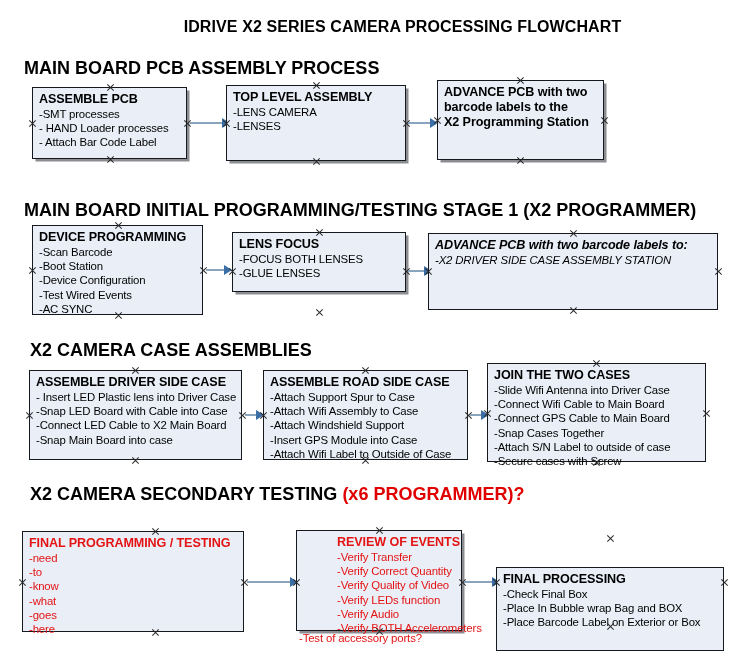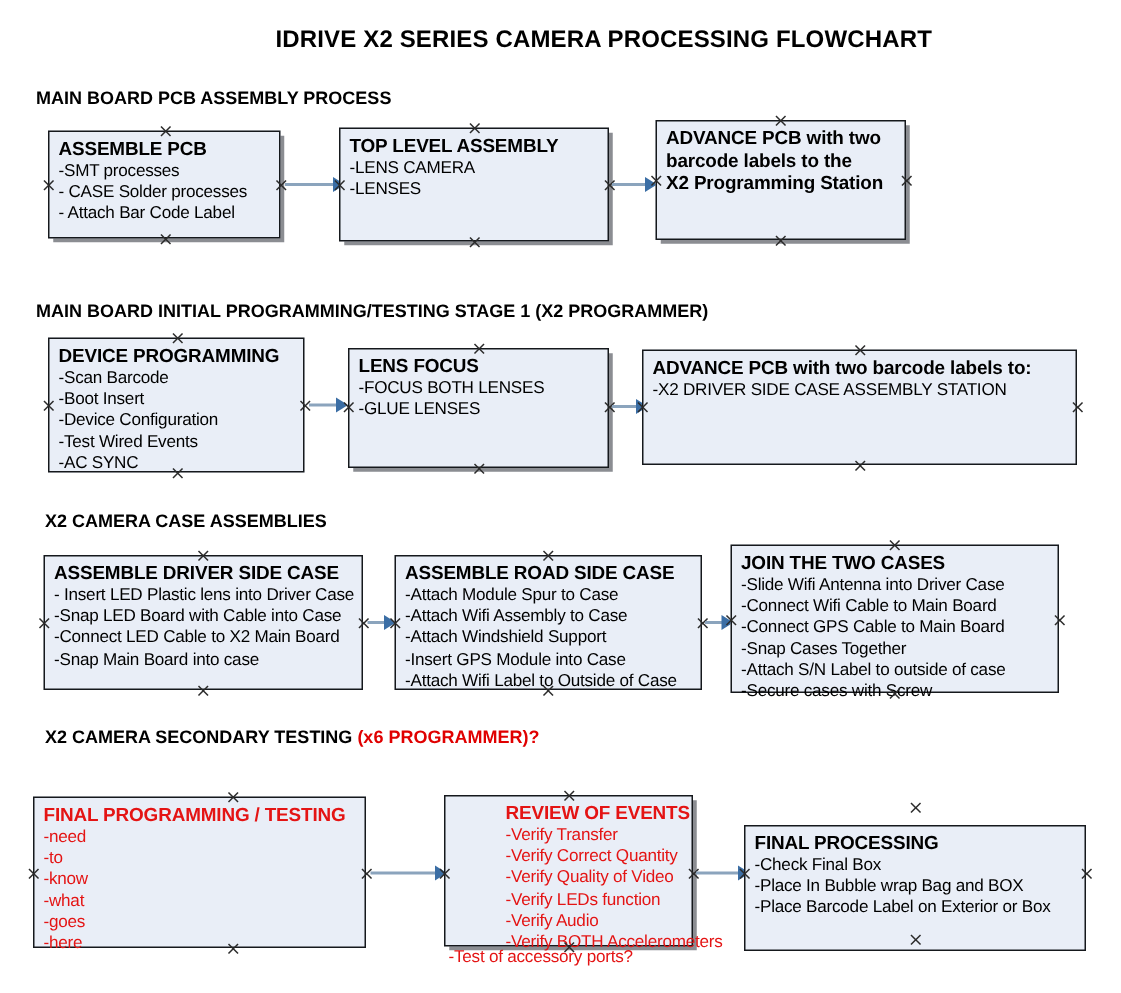--- a/index.html
+++ b/index.html
@@ -24,21 +24,21 @@
     top: 18px;
     width: 747px;
     text-align: center;
     font-size: 16px;
     font-weight: bold;
     letter-spacing: 0.1px;
     padding-left: 29px;
   }
   .section-head {
     position: absolute;
-    font-size: 12px;
+    font-size: 18px;
     font-weight: bold;
     white-space: nowrap;
   }
   .section-head .accent {
     color: #e00000;
   }
   .node {
     position: absolute;
     background: #e9eef7;
     border: 1.2px solid #15181c;
@@ -123,21 +123,21 @@
 
 <div id="canvas">
 
   <div class="doc-title">IDRIVE X2  SERIES CAMERA PROCESSING FLOWCHART</div>
 
   <div class="section-head" style="left:24px; top:58px;">MAIN BOARD PCB ASSEMBLY PROCESS</div>
 
   <div class="node shadowed" style="left:32px; top:87px; width:155px; height:72px;">
     <div class="n-title">ASSEMBLE PCB</div>
     <div class="n-line">-SMT processes</div>
-    <div class="n-line">- CASE Solder processes</div>
+    <div class="n-line">- HAND Loader processes</div>
     <div class="n-line">- Attach Bar Code Label</div>
   </div>
   <div class="handle" style="left:110px; top:87px;"></div>
   <div class="handle" style="left:110px; top:159px;"></div>
   <div class="handle" style="left:32px;  top:123px;"></div>
   <div class="handle" style="left:187px; top:123px;"></div>
 
   <div class="arrow" style="left:190px; top:118px; width:40px;">
     <div class="shaft"></div>
     <div class="head"></div>
@@ -166,51 +166,51 @@
   <div class="handle" style="left:520px; top:80px;"></div>
   <div class="handle" style="left:520px; top:160px;"></div>
   <div class="handle" style="left:437px; top:120px;"></div>
   <div class="handle" style="left:604px; top:120px;"></div>
 
   <div class="section-head" style="left:24px; top:200px;">MAIN BOARD INITIAL PROGRAMMING/TESTING STAGE 1 (X2 PROGRAMMER)</div>
 
   <div class="node" style="left:32px; top:225px; width:171px; height:90px;">
     <div class="n-title">DEVICE PROGRAMMING</div>
     <div class="n-line">-Scan Barcode</div>
-    <div class="n-line">-Boot Insert</div>
+    <div class="n-line">-Boot Station</div>
     <div class="n-line">-Device Configuration</div>
     <div class="n-line">-Test Wired Events</div>
     <div class="n-line">-AC SYNC</div>
   </div>
   <div class="handle" style="left:118px; top:225px;"></div>
   <div class="handle" style="left:118px; top:315px;"></div>
   <div class="handle" style="left:32px;  top:270px;"></div>
   <div class="handle" style="left:203px; top:270px;"></div>
 
   <div class="arrow" style="left:206px; top:265px; width:26px;">
     <div class="shaft"></div>
     <div class="head"></div>
   </div>
 
-  <div class="node shadowed" style="left:232px; top:232px; width:174px; height:80px;">
+  <div class="node shadowed" style="left:232px; top:232px; width:174px; height:60px;">
     <div class="n-title">LENS FOCUS</div>
     <div class="n-line">-FOCUS BOTH LENSES</div>
     <div class="n-line">-GLUE LENSES</div>
   </div>
   <div class="handle" style="left:319px; top:232px;"></div>
   <div class="handle" style="left:319px; top:312px;"></div>
   <div class="handle" style="left:232px; top:271px;"></div>
   <div class="handle" style="left:406px; top:271px;"></div>
 
   <div class="arrow" style="left:408px; top:266px; width:24px;">
     <div class="shaft"></div>
     <div class="head"></div>
   </div>
 
-  <div class="node" style="left:428px; top:233px; width:290px; height:77px;">
+  <div class="node" style="left:428px; top:233px; width:290px; height:77px;font-style:italic;">
     <div class="n-title">ADVANCE PCB with two barcode labels to:</div>
     <div class="n-line">-X2 DRIVER  SIDE  CASE  ASSEMBLY STATION</div>
   </div>
   <div class="handle" style="left:573px; top:233px;"></div>
   <div class="handle" style="left:573px; top:310px;"></div>
   <div class="handle" style="left:428px; top:271px;"></div>
   <div class="handle" style="left:718px; top:271px;"></div>
 
   <div class="section-head" style="left:30px; top:340px;">X2 CAMERA CASE ASSEMBLIES</div>
 
@@ -226,21 +226,21 @@
   <div class="handle" style="left:29px;  top:415px;"></div>
   <div class="handle" style="left:242px; top:415px;"></div>
 
   <div class="arrow" style="left:245px; top:410px; width:19px;">
     <div class="shaft"></div>
     <div class="head"></div>
   </div>
 
   <div class="node" style="left:263px; top:370px; width:205px; height:90px;">
     <div class="n-title">ASSEMBLE ROAD SIDE CASE</div>
-    <div class="n-line">-Attach Module Spur to Case</div>
+    <div class="n-line">-Attach Support Spur to Case</div>
     <div class="n-line">-Attach Wifi Assembly to Case</div>
     <div class="n-line">-Attach Windshield Support</div>
     <div class="n-line">-Insert GPS Module into Case</div>
     <div class="n-line">-Attach Wifi Label to Outside of Case</div>
   </div>
   <div class="handle" style="left:365px; top:370px;"></div>
   <div class="handle" style="left:365px; top:460px;"></div>
   <div class="handle" style="left:263px; top:415px;"></div>
   <div class="handle" style="left:468px; top:415px;"></div>
 
@@ -297,21 +297,21 @@
   <div class="handle" style="left:379px; top:530px;"></div>
   <div class="handle" style="left:379px; top:631px;"></div>
   <div class="handle" style="left:296px; top:582px;"></div>
   <div class="handle" style="left:462px; top:582px;"></div>
 
   <div class="arrow" style="left:464px; top:577px; width:36px;">
     <div class="shaft"></div>
     <div class="head"></div>
   </div>
 
-  <div class="node" style="left:496px; top:550px; width:228px; height:84px;">
+  <div class="node" style="left:496px; top:567px; width:228px; height:84px;">
     <div class="n-title">FINAL PROCESSING</div>
     <div class="n-line"> -Check Final Box</div>
     <div class="n-line">-Place In Bubble wrap Bag and BOX</div>
     <div class="n-line">-Place Barcode Label on Exterior or Box</div>
   </div>
   <div class="handle" style="left:610px; top:538px;"></div>
   <div class="handle" style="left:610px; top:626px;"></div>
   <div class="handle" style="left:496px; top:582px;"></div>
   <div class="handle" style="left:724px; top:582px;"></div>
 

